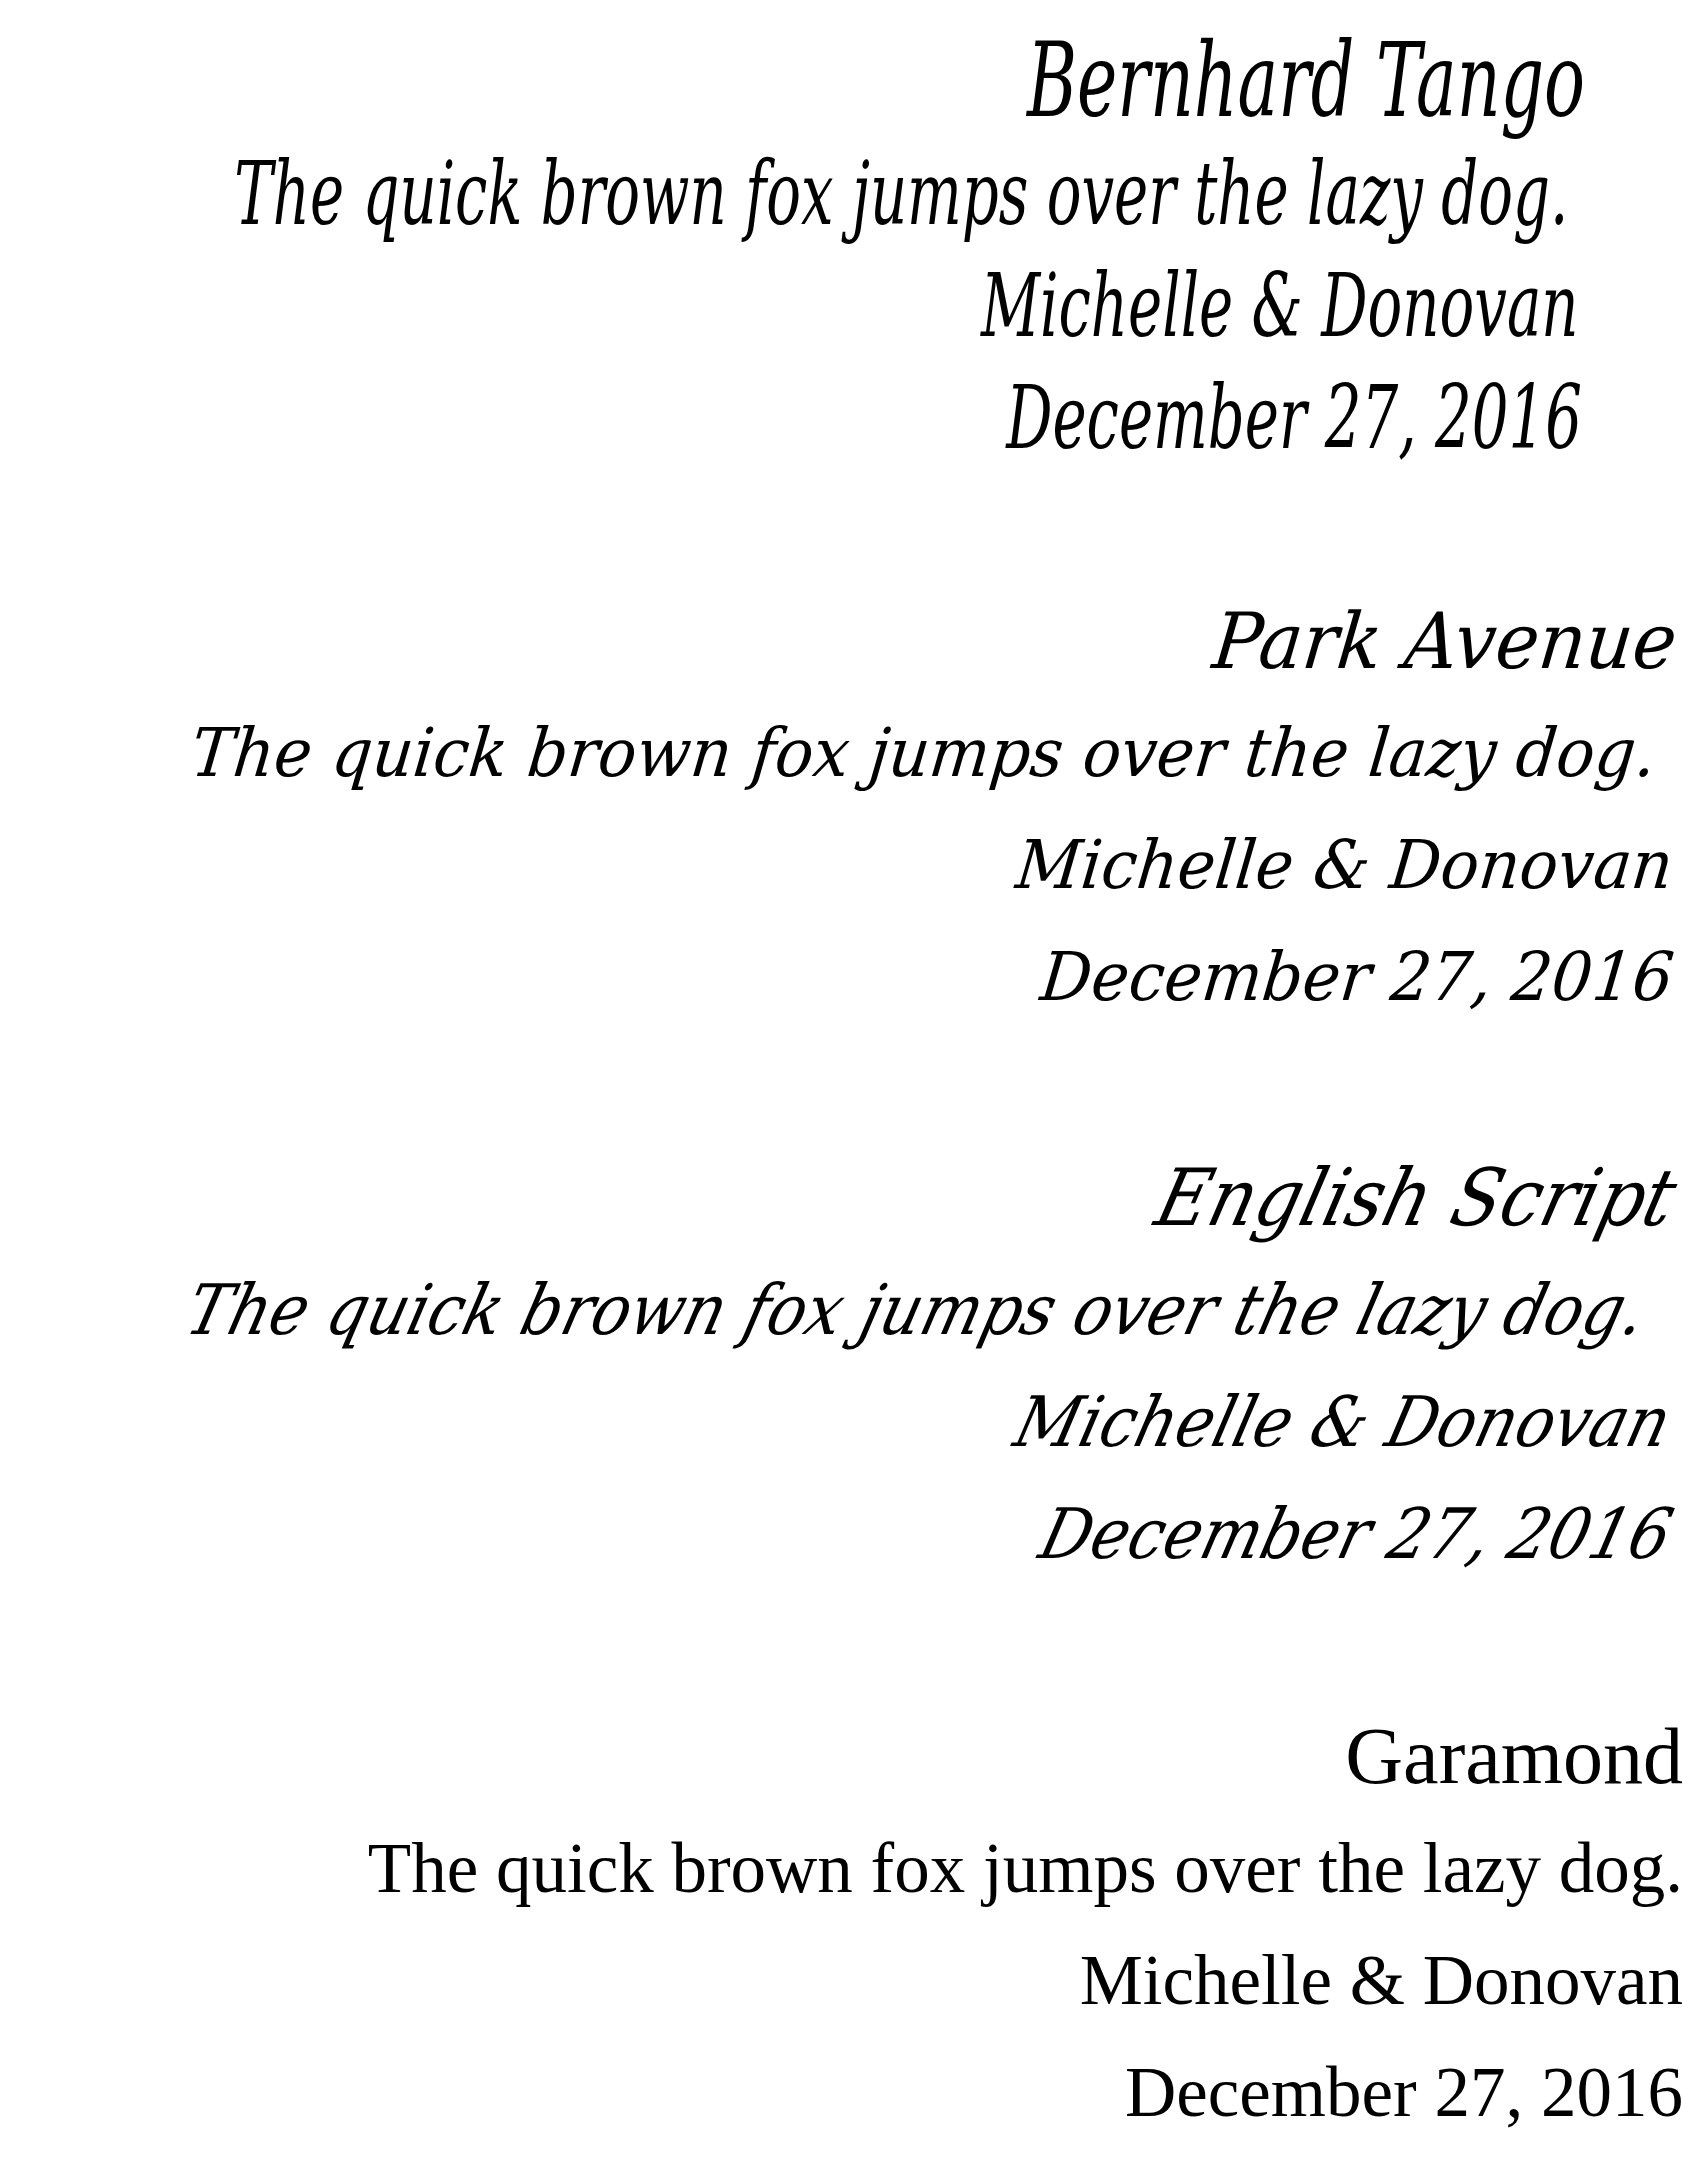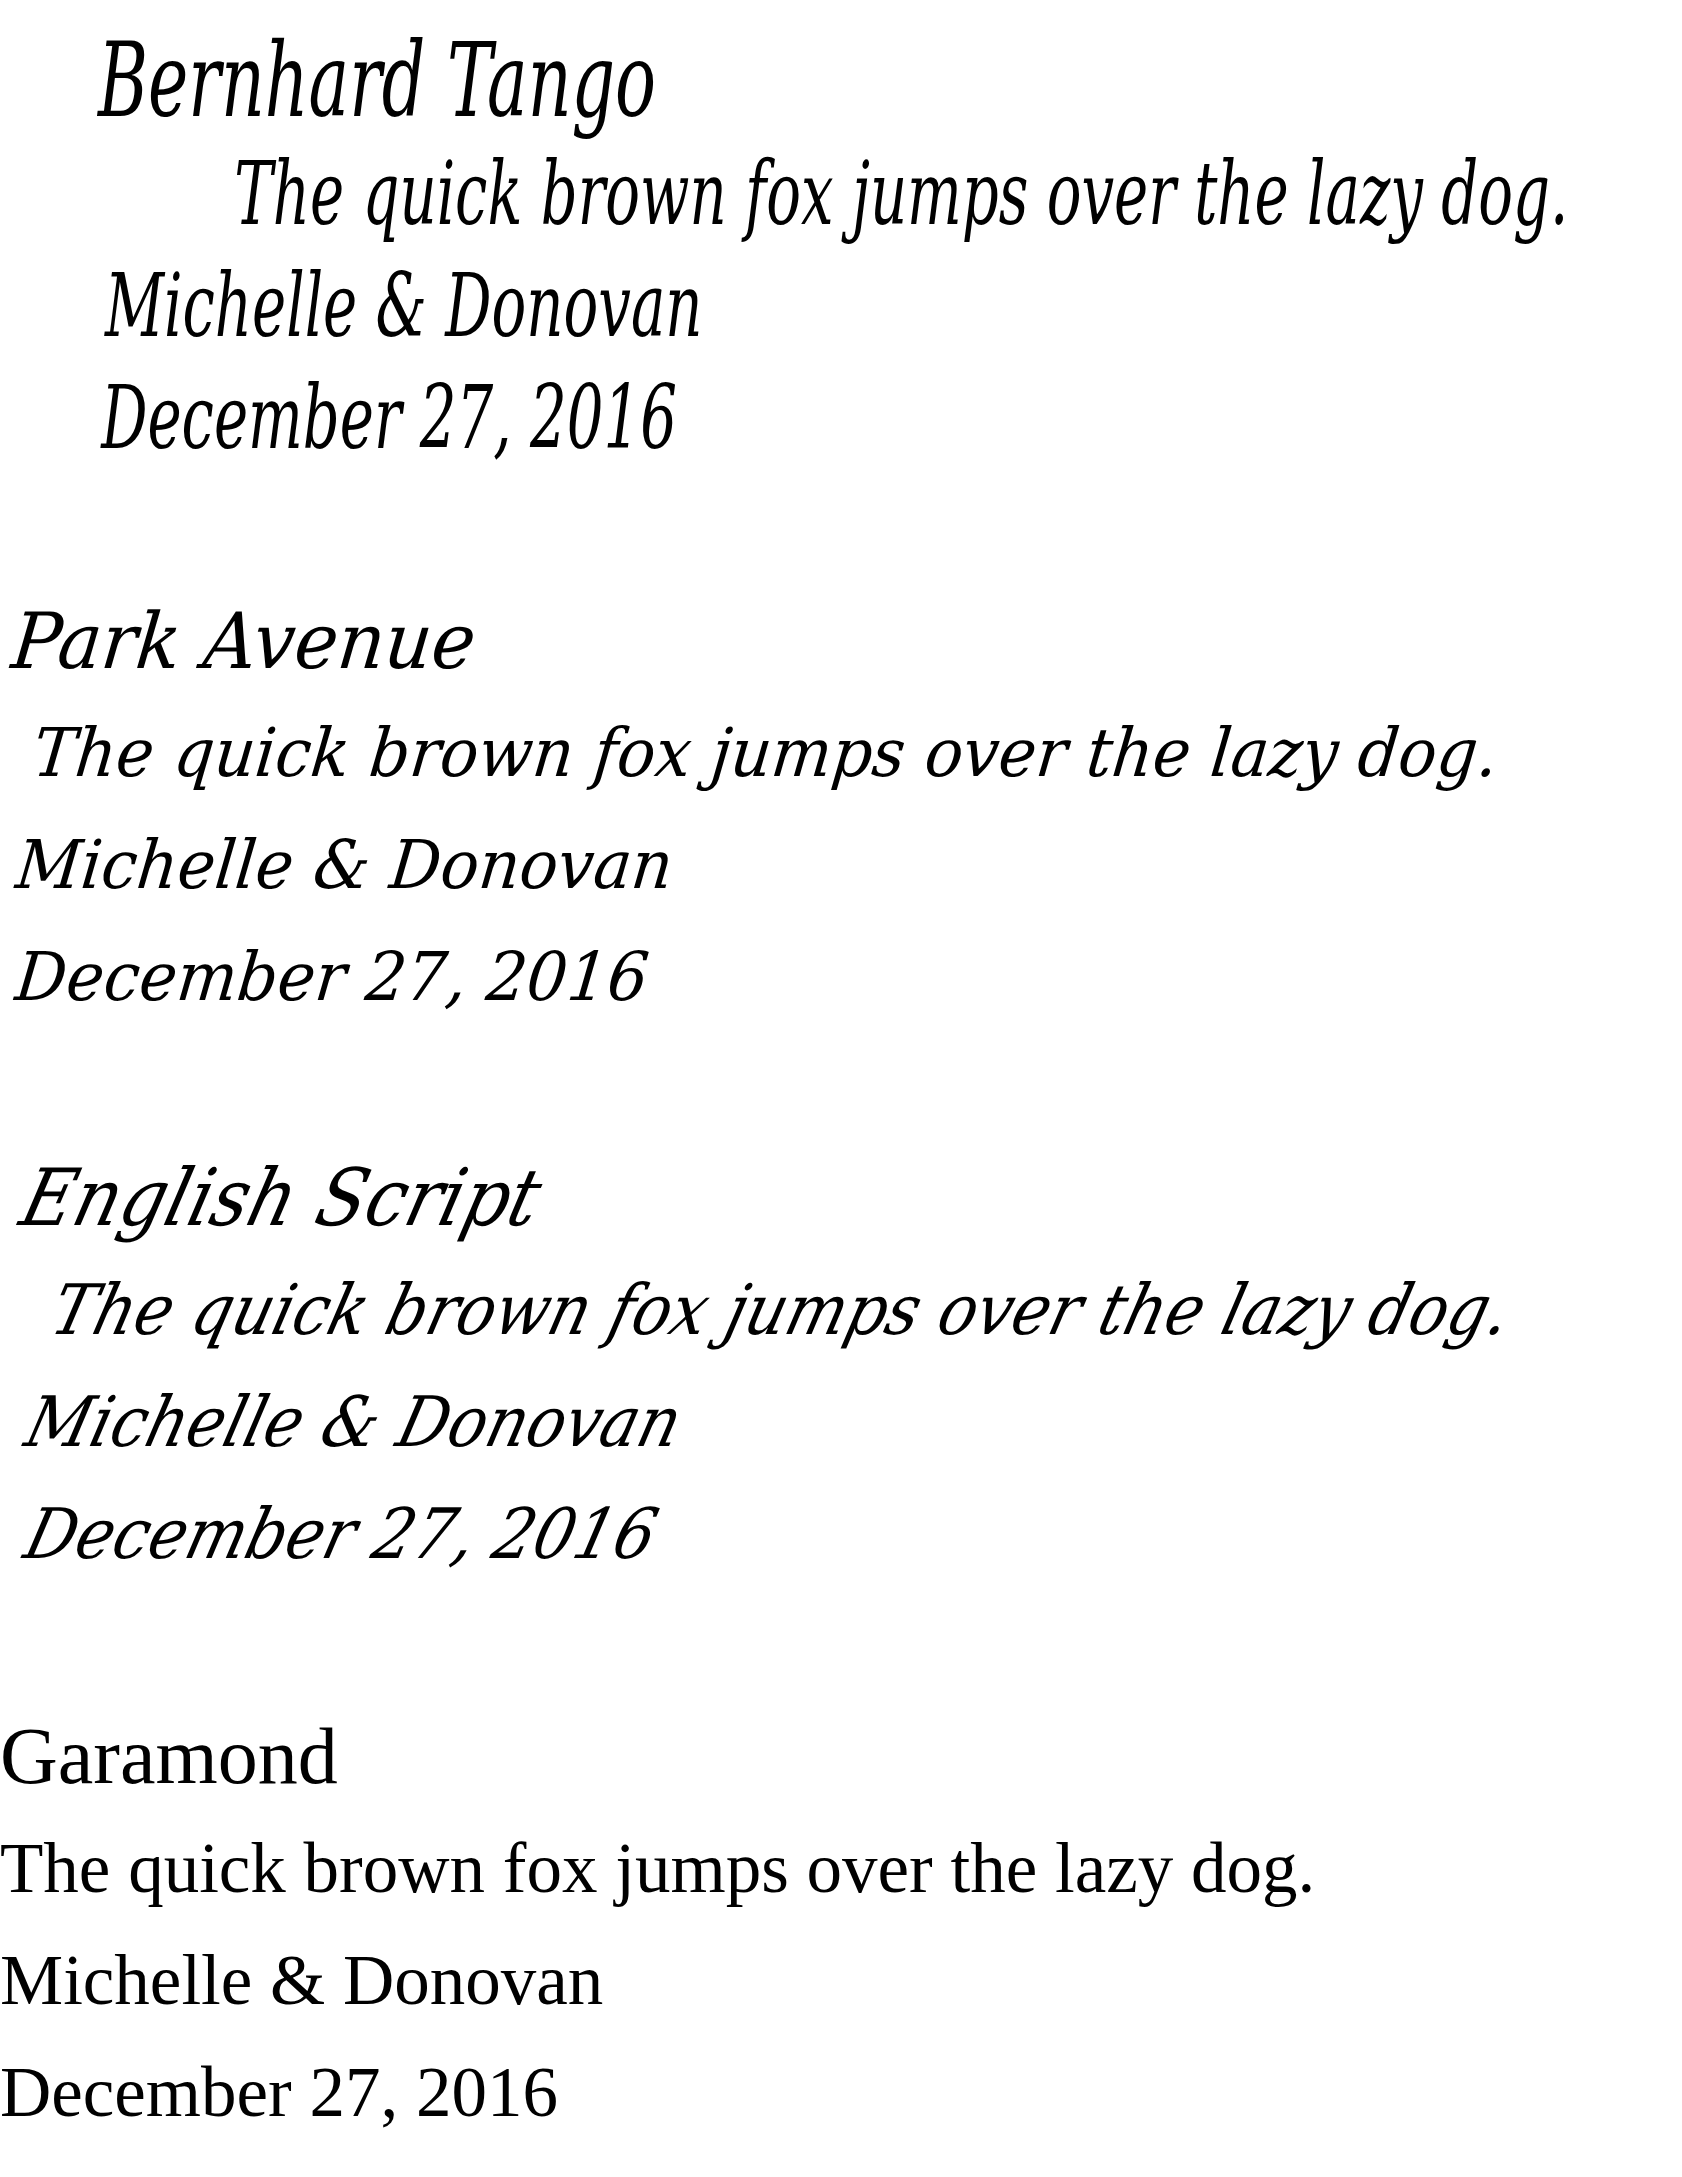--- a/index.html
+++ b/index.html
@@ -14,21 +14,21 @@
     color: #000000;
     font-family: "Liberation Serif", serif;
   }
   .sheet {
     width: 100%;
     height: 100%;
     padding-top: 29px;
     box-sizing: border-box;
   }
   .section {
-    text-align: left;
+    text-align: right;
   }
   .section + .section {
     margin-top: 109px;
   }
   .line {
     height: 112px;
     line-height: 112px;
     white-space: nowrap;
   }
   .line > span {

